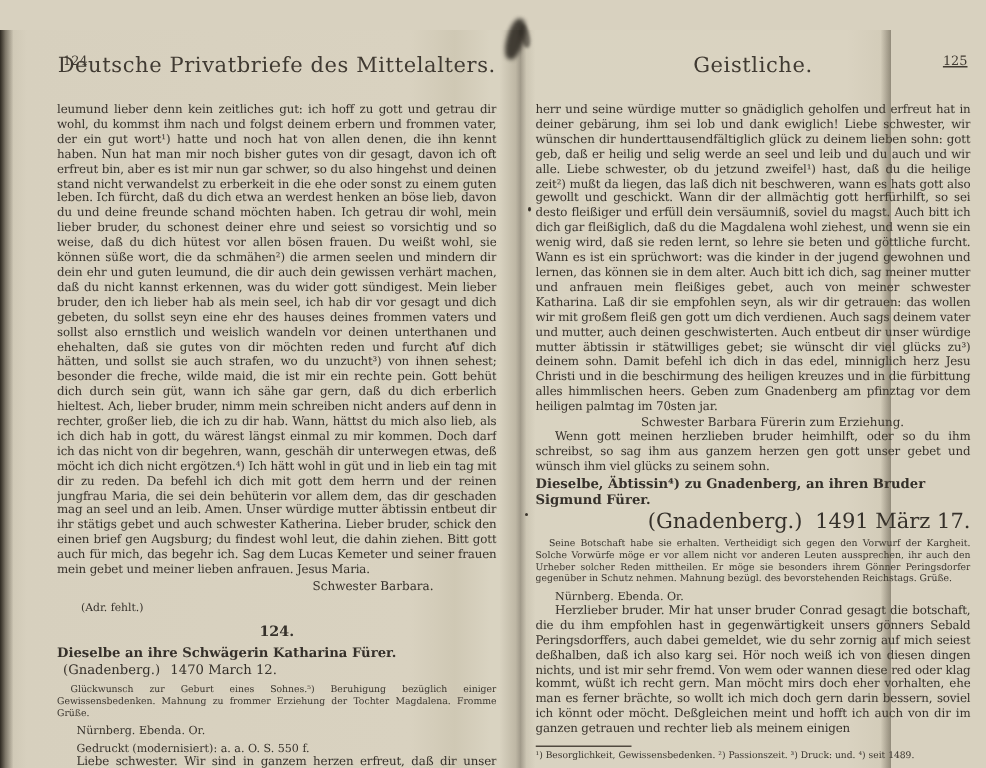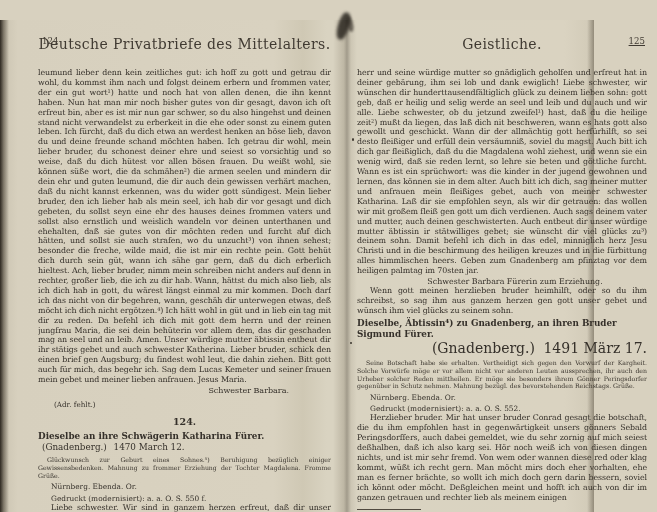--- a/index.html
+++ b/index.html
@@ -98,21 +98,20 @@
     <div class="entry">
       <div class="entry-head">
         <span class="etitle">Dieselbe, Äbtissin⁴) zu Gnadenberg, an ihren Bruder Sigmund Fürer.</span>
       </div>
       <div class="esub">
         <span>(Gnadenberg.)</span>
         <span class="edate">1491 März 17.</span>
       </div>
       <div class="regest">Seine Botschaft habe sie erhalten. Vertheidigt sich gegen den Vorwurf der Kargheit. Solche Vorwürfe möge er vor allem nicht vor anderen Leuten aussprechen, ihr auch den Urheber solcher Reden mittheilen. Er möge sie besonders ihrem Gönner Peringsdorfer gegenüber in Schutz nehmen. Mahnung bezügl. des bevorstehenden Reichstags. Grüße.</div>
       <div class="srcline">Nürnberg. Ebenda. Or.</div>
-      <div class="srcline">Gedruckt (modernisiert): a. a. O. S. 552.</div>
       <div class="body cont opening">Herzlieber bruder. Mir hat unser bruder Conrad gesagt die botschaft, die du ihm empfohlen hast in gegenwärtigkeit unsers gönners Sebald Peringsdorffers, auch dabei gemeldet, wie du sehr zornig auf mich seiest deßhalben, daß ich also karg sei. Hör noch weiß ich von diesen dingen nichts, und ist mir sehr fremd. Von wem oder wannen diese red oder klag kommt, wüßt ich recht gern. Man möcht mirs doch eher vorhalten, ehe man es ferner brächte, so wollt ich mich doch gern darin bessern, soviel ich könnt oder möcht. Deßgleichen meint und hofft ich auch von dir im ganzen getrauen und rechter lieb als meinem einigen</div>
     </div>
     <div class="fnrule"></div>
     <div class="footnotes">¹) Besorglichkeit, Gewissensbedenken. ²) Passionszeit. ³) Druck: und. ⁴) seit 1489.</div>
   </div>
 
   <div class="gutter"></div>
   <div class="edge-left"></div>
   <div class="edge-right"></div>
   <div class="smudge"></div>

